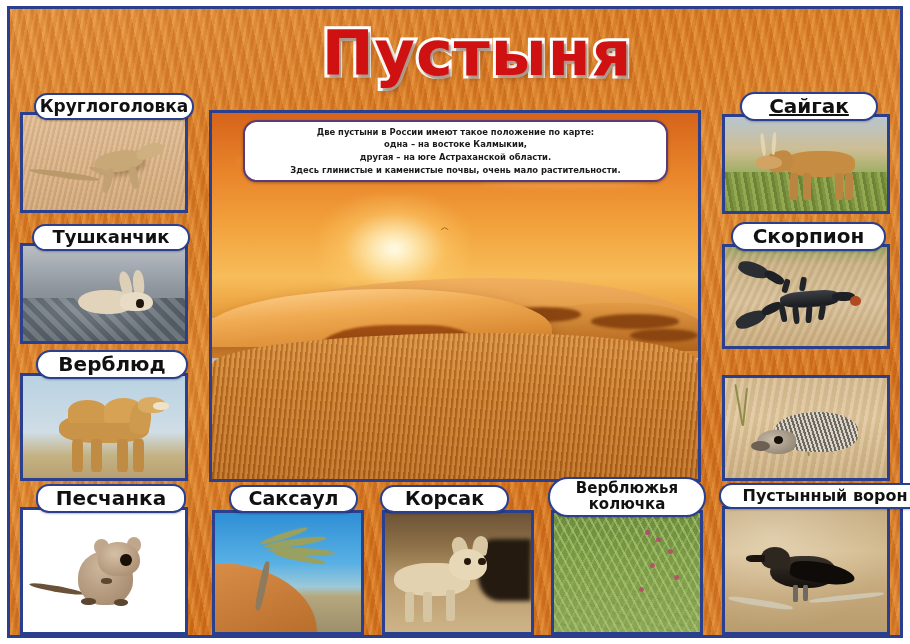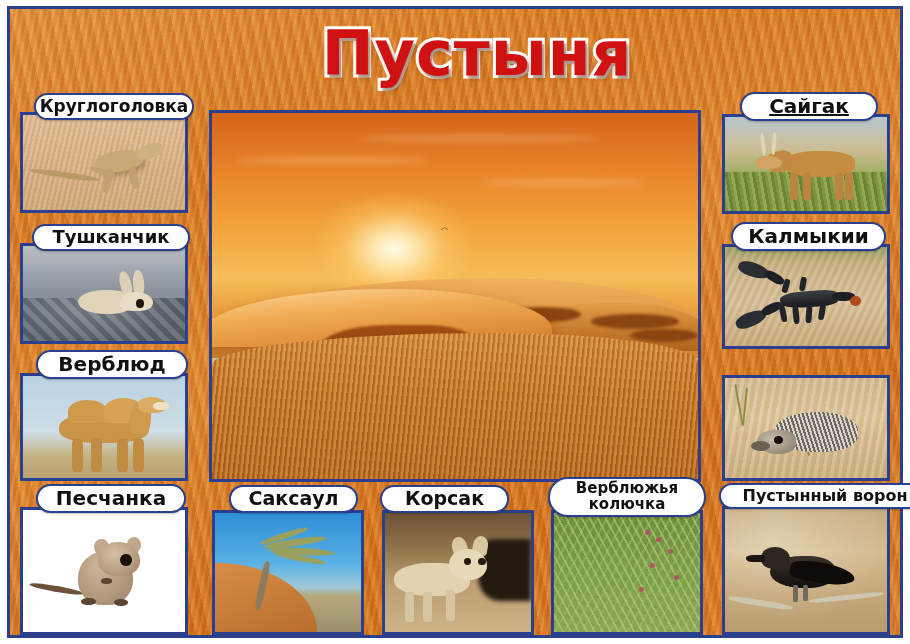--- a/index.html
+++ b/index.html
@@ -284,20 +284,26 @@
       <div class="dark-ridge" style="left:60%; top:53%; width:16%; height:4%;"></div>
       <div class="dark-ridge" style="left:78%; top:55%; width:18%; height:4%;"></div>
       <div class="dark-ridge" style="left:86%; top:59%; width:14%; height:3.5%;"></div>
       <div class="dune-crest"></div>
       <div class="dune-shadow"></div>
       <div class="foreground"></div>
       <div class="bird">︿</div>
     </div>
   </div>
 
+  <div class="info-box">
+    <div class="info-text">Две пустыни в России имеют такое положение по карте:
+одна – на востоке Калмыкии,
+другая – на юге Астраханской области.
+Здесь глинистые и каменистые почвы, очень мало растительности.</div>
+  </div>
 
   <div class="card" style="left:20px; top:112px; width:168px; height:101px;">
     <div class="scene sc-lizard">
       <div class="grain"></div>
       <div class="tail"></div>
       <div class="body"></div>
       <div class="head"></div>
       <div class="leg" style="left:50%; top:56%; width:5%; height:26%; transform:rotate(14deg);"></div>
       <div class="leg" style="left:66%; top:54%; width:5%; height:24%; transform:rotate(-10deg);"></div>
       <div class="leg" style="left:41%; top:57%; width:16%; height:5%; transform:rotate(18deg);"></div>
@@ -346,21 +352,21 @@
       <div class="body"></div>
       <div class="ear" style="left:44%; top:24%;"></div>
       <div class="ear" style="left:64%; top:22%;"></div>
       <div class="head"></div>
       <div class="eye"></div>
       <div class="foot" style="left:36%; top:72%; width:9%; height:6%;"></div>
       <div class="foot" style="left:56%; top:73%; width:9%; height:6%;"></div>
       <div class="foot" style="left:48%; top:56%; width:7%; height:5%;"></div>
     </div>
   </div>
-  <div class="pill" style="left:36px; top:484px; width:150px; height:29px; font-size:20px;">
+  <div class="pill" style="left:36px; top:484px; width:150px; height:29px; font-size:20px;border-radius:13px;">
     <span>Песчанка</span>
   </div>
 
   <div class="card" style="left:722px; top:114px; width:168px; height:100px;">
     <div class="scene sc-saiga">
       <div class="grass"></div>
       <div class="body"></div>
       <div class="neck"></div>
       <div class="horn" style="left:22%; top:17%; transform: rotate(-7deg);"></div>
       <div class="horn" style="left:29%; top:16%; transform: rotate(4deg);"></div>
@@ -387,21 +393,21 @@
       <div class="sting"></div>
       <div class="leg" style="left:34%; top:58%; width:4%; height:18%; transform: rotate(-12deg);"></div>
       <div class="leg" style="left:42%; top:59%; width:4%; height:19%; transform: rotate(-6deg);"></div>
       <div class="leg" style="left:50%; top:59%; width:4%; height:18%; transform: rotate(4deg);"></div>
       <div class="leg" style="left:58%; top:58%; width:4%; height:16%; transform: rotate(10deg);"></div>
       <div class="leg" style="left:36%; top:32%; width:4%; height:14%; transform: rotate(16deg);"></div>
       <div class="leg" style="left:46%; top:30%; width:4%; height:14%; transform: rotate(10deg);"></div>
     </div>
   </div>
   <div class="pill" style="left:731px; top:222px; width:155px; height:29px; font-size:20px;">
-    <span>Калмыкии</span>
+    <span>Скорпион</span>
   </div>
 
   <div class="card" style="left:722px; top:375px; width:168px; height:106px;">
     <div class="scene sc-hedgehog">
       <div class="sand"></div>
       <div class="blade" style="left:8%; top:6%; height:42%; transform: rotate(-10deg);"></div>
       <div class="blade" style="left:12%; top:10%; height:38%; transform: rotate(6deg);"></div>
       <div class="blade" style="left:50%; top:50%; height:28%; transform: rotate(-8deg);"></div>
       <div class="body"></div>
       <div class="head"></div>

